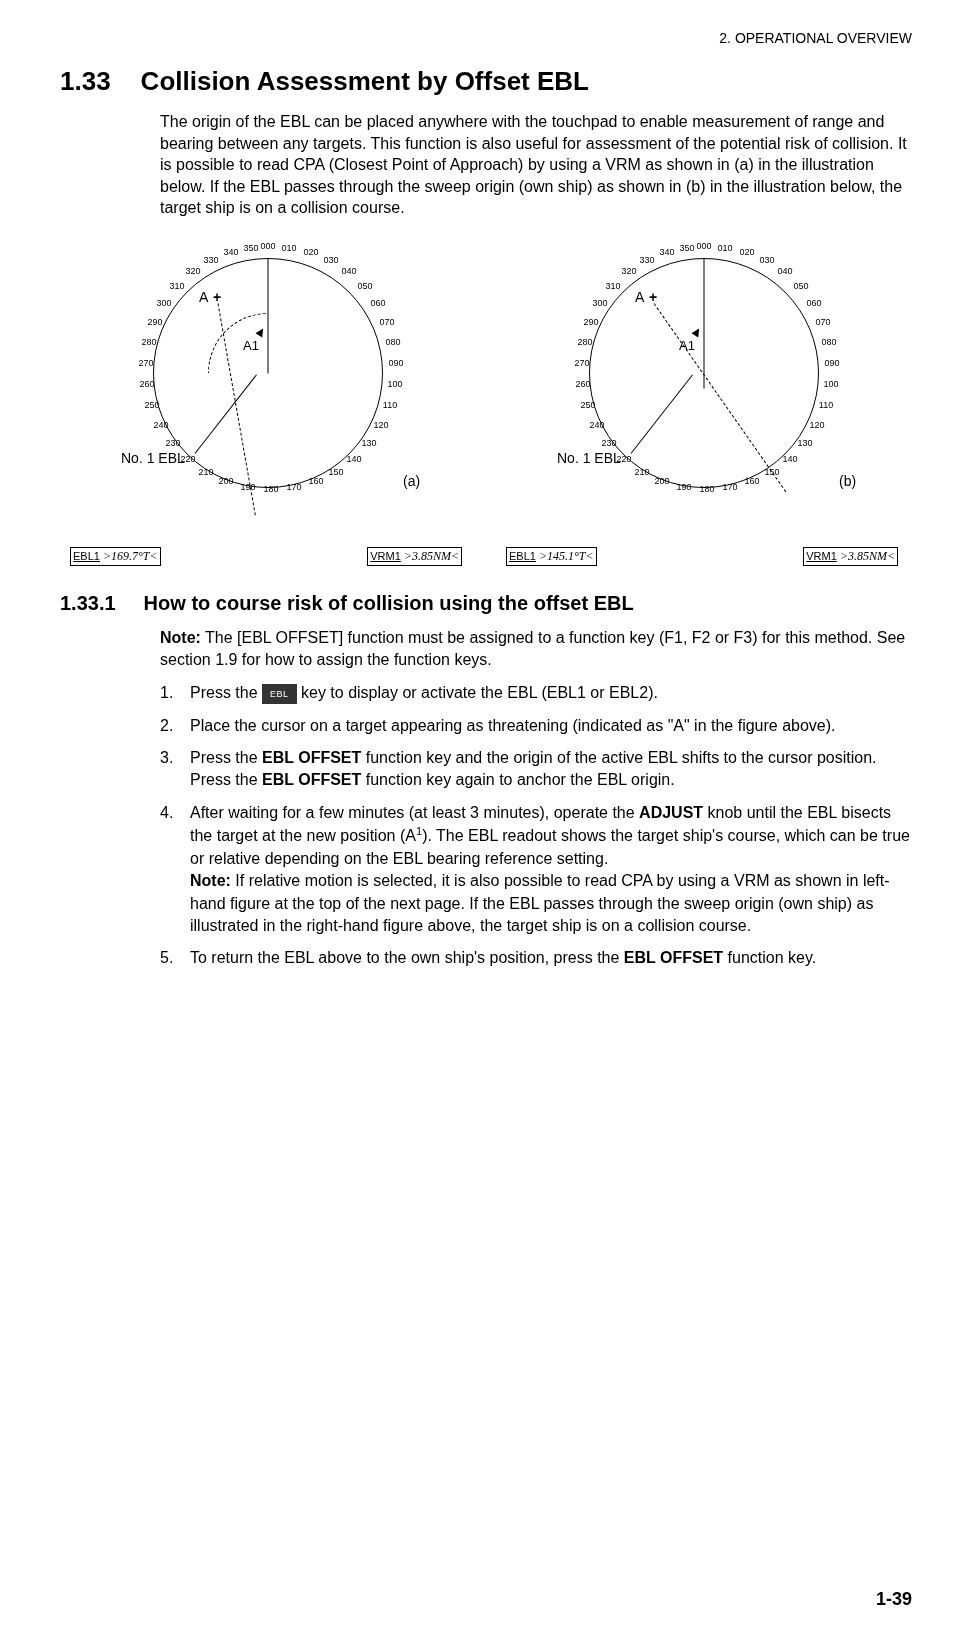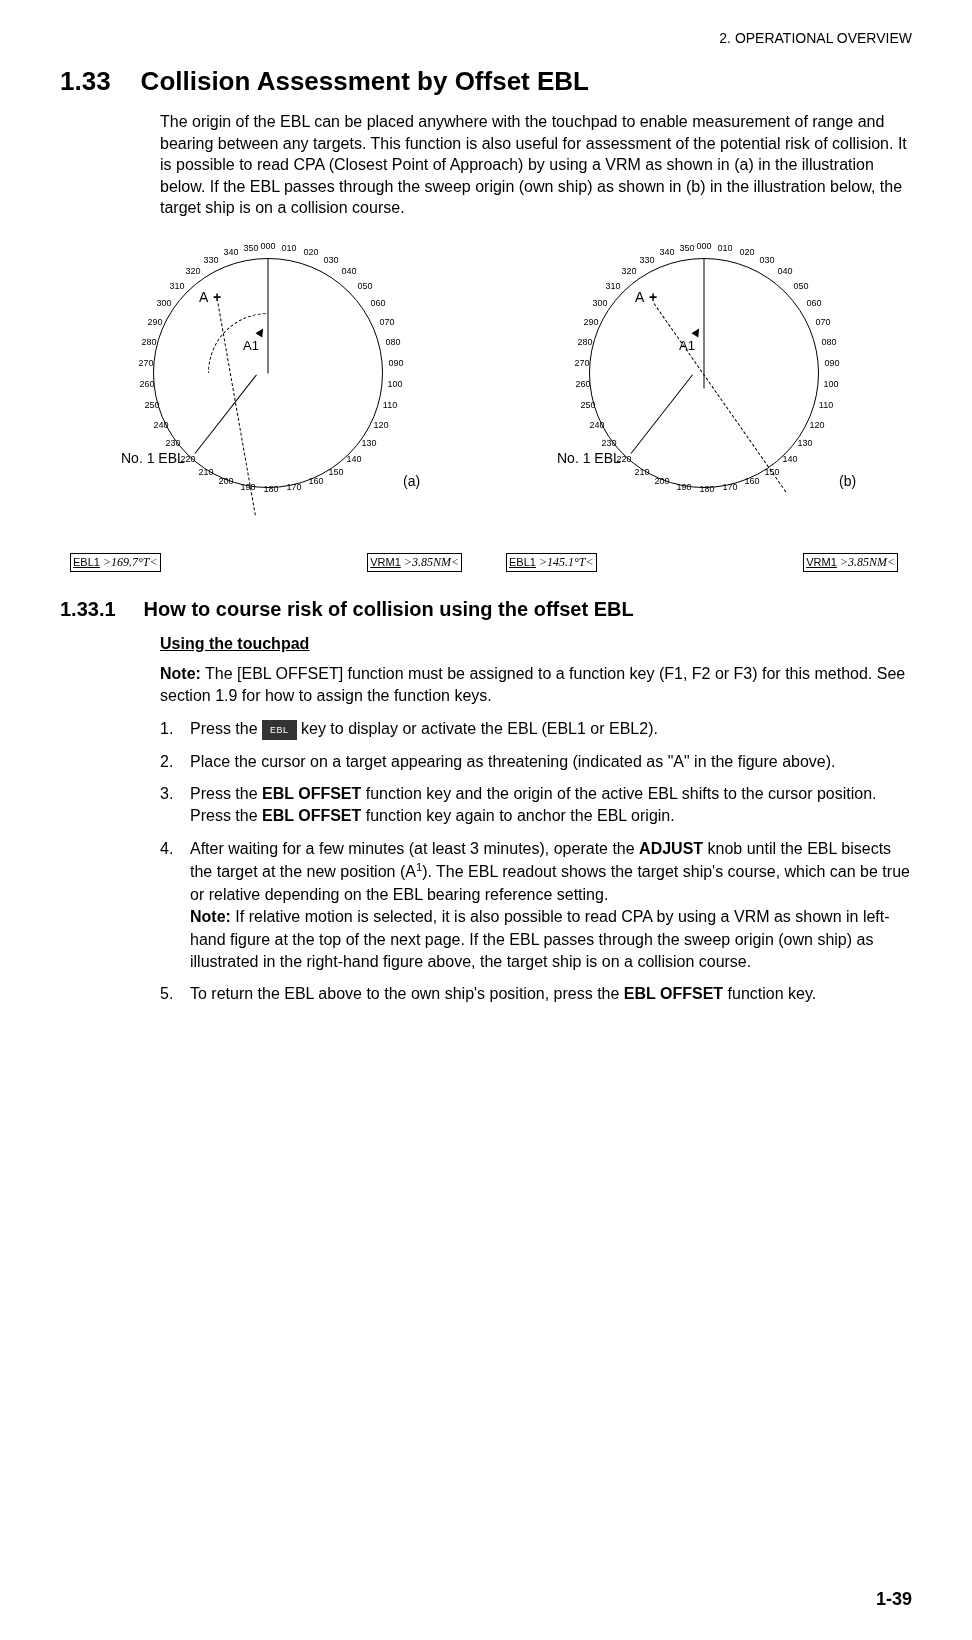--- a/index.html
+++ b/index.html
@@ -53,21 +53,21 @@
   .compass-circle {
     position: absolute; left: 50px; top: 25px; width: 230px; height: 230px;
     border: 1px solid #000; border-radius: 50%;
   }
   .tick-label { position: absolute; font-size: 9px; text-align: center; width: 24px; margin-left: -12px; }
   .fig-annot { position: absolute; font-size: 14px; }
   .readout-box {
     display: inline-block; border: 1px solid #000; font-size: 12px; padding: 1px 2px;
     font-family: 'Times New Roman', serif; font-style: italic;
   }
-  .readout-row { display: flex; justify-content: space-between; margin-top: 20px; padding: 0 14px 0 10px;}
+  .readout-row { display: flex; justify-content: space-between; margin-top: 14px; padding: 0 14px 0 10px;}
   .underline-lab { text-decoration: underline; font-style: normal; font-size: 11px; font-family: Arial, sans-serif; }
   .sup { font-size: 0.7em; vertical-align: super; }
   b { font-weight: bold; }
 
   
   .ebl-line { position: absolute; border-top: 1px dashed #000; transform-origin: left center; }
   .ebl-solid { position: absolute; border-top: 1px solid #000; transform-origin: left center; }
   .plus-mark { position: absolute; font-size: 14px; font-weight: bold; }
   .triangle { position: absolute; width: 0; height: 0; border-left: 4px solid transparent; border-right: 4px solid transparent; border-bottom: 8px solid #000; }
   .vrm-arc { position:absolute; width: 120px; height: 120px; border:1px dashed #000; border-radius: 50%; clip-path: polygon(0 0, 50% 0, 50% 50%, 0 50%);}
@@ -217,21 +217,20 @@
   </div>
 </div>
 
 <div class="subsection">
   <div class="sub-num">1.33.1</div>
   <div class="sub-title">How to course risk of collision using the offset EBL</div>
 </div>
 
 <div class="body-indent">
 
-  <div class="subhead">Using the touchpad</div>
 
   <p class="note">
     <b>Note:</b><span> The [EBL OFFSET] function must be assigned to a function key (F1, F2 or F3) for this method. See section 1.9 for how to assign the function keys.</span>
   </p>
 
   <ol class="steps">
     <li>
       <span>Press the </span>
       <span class="key-icon">EBL</span>
       <span> key to display or activate the EBL (EBL1 or EBL2).</span>

